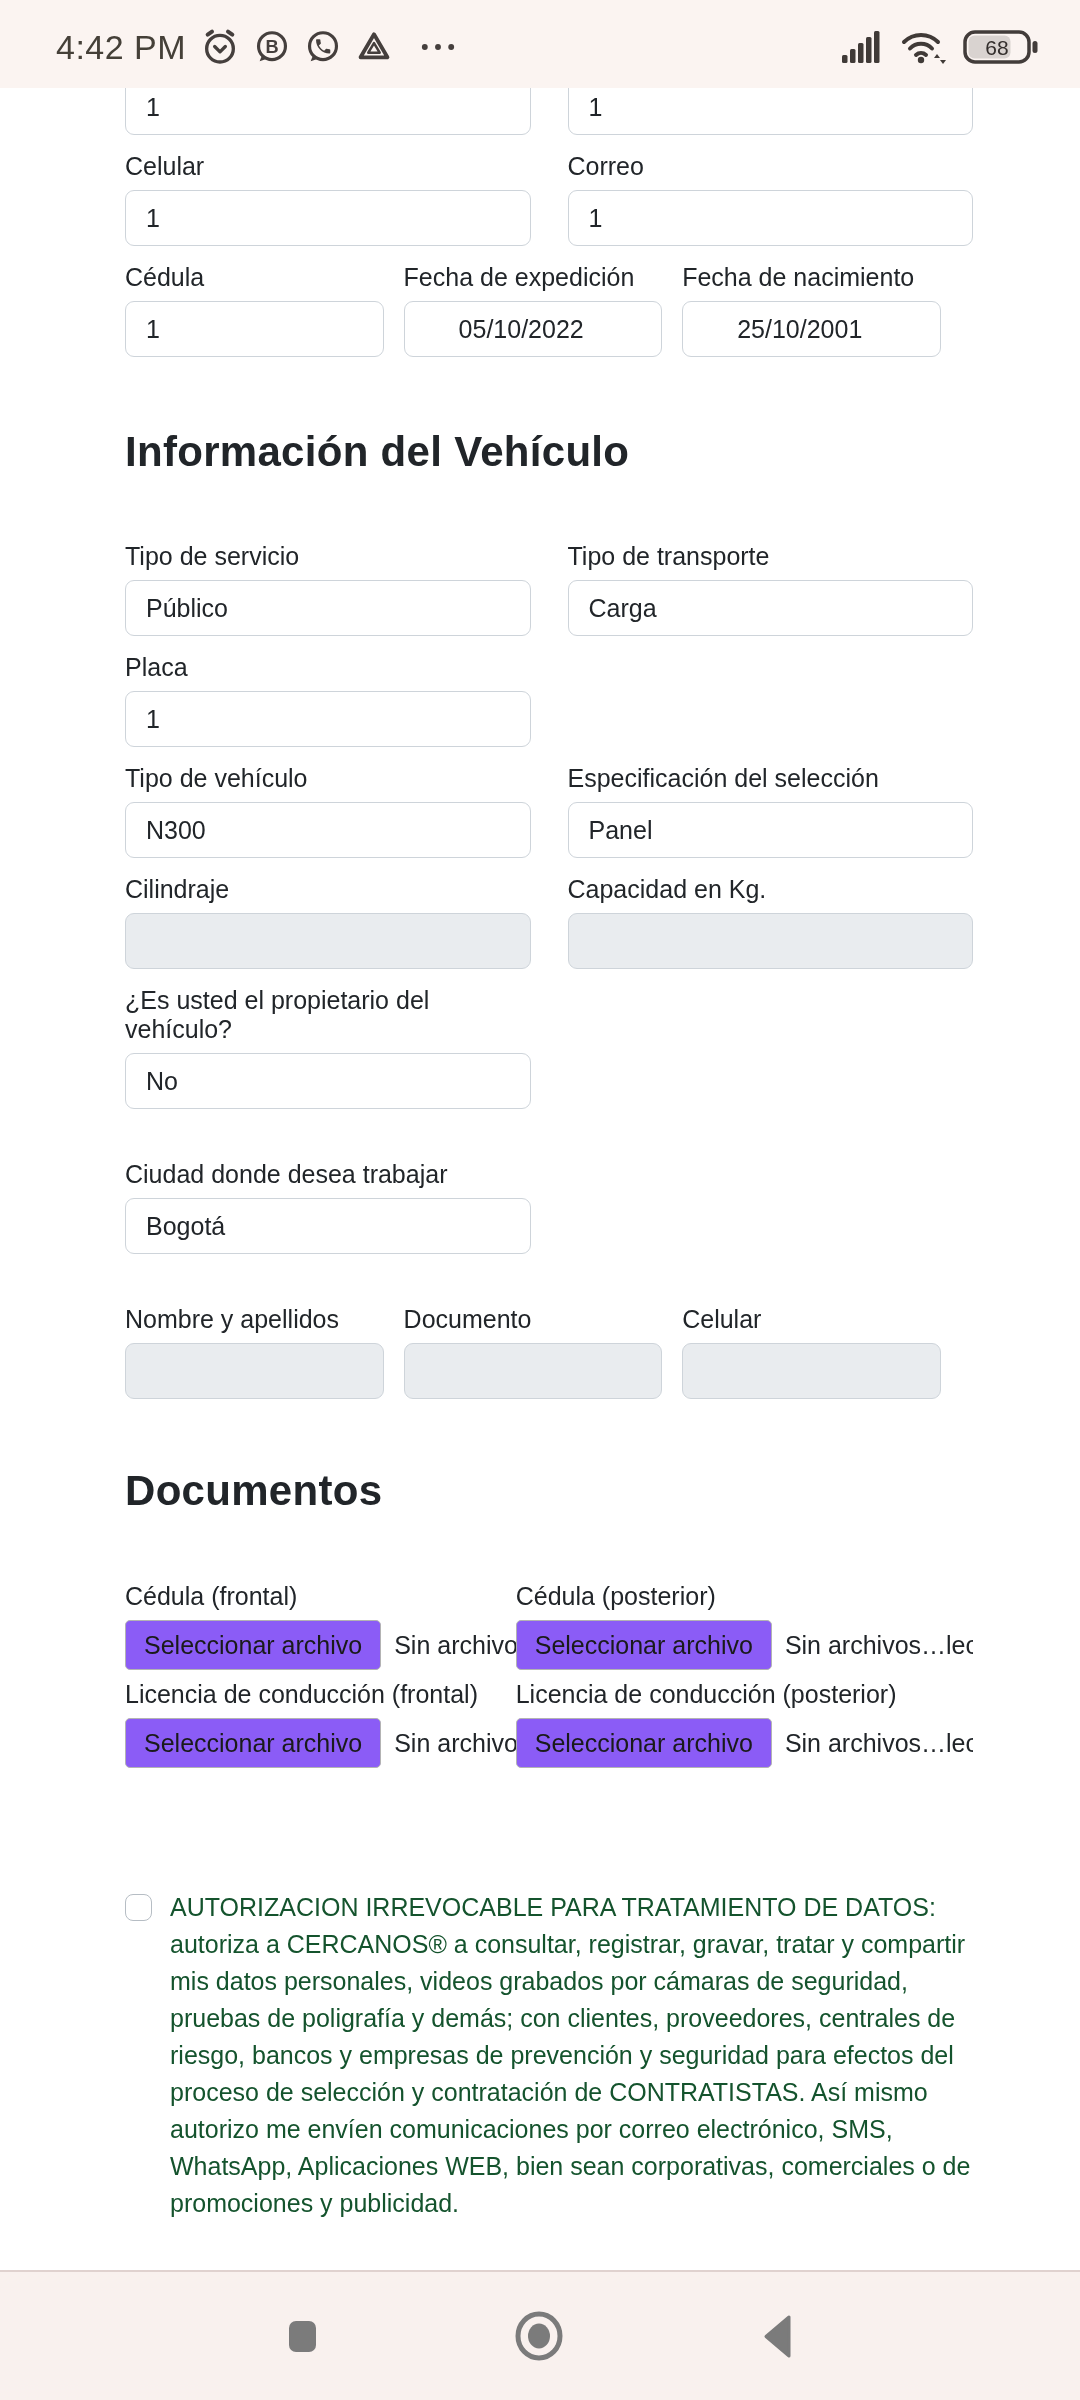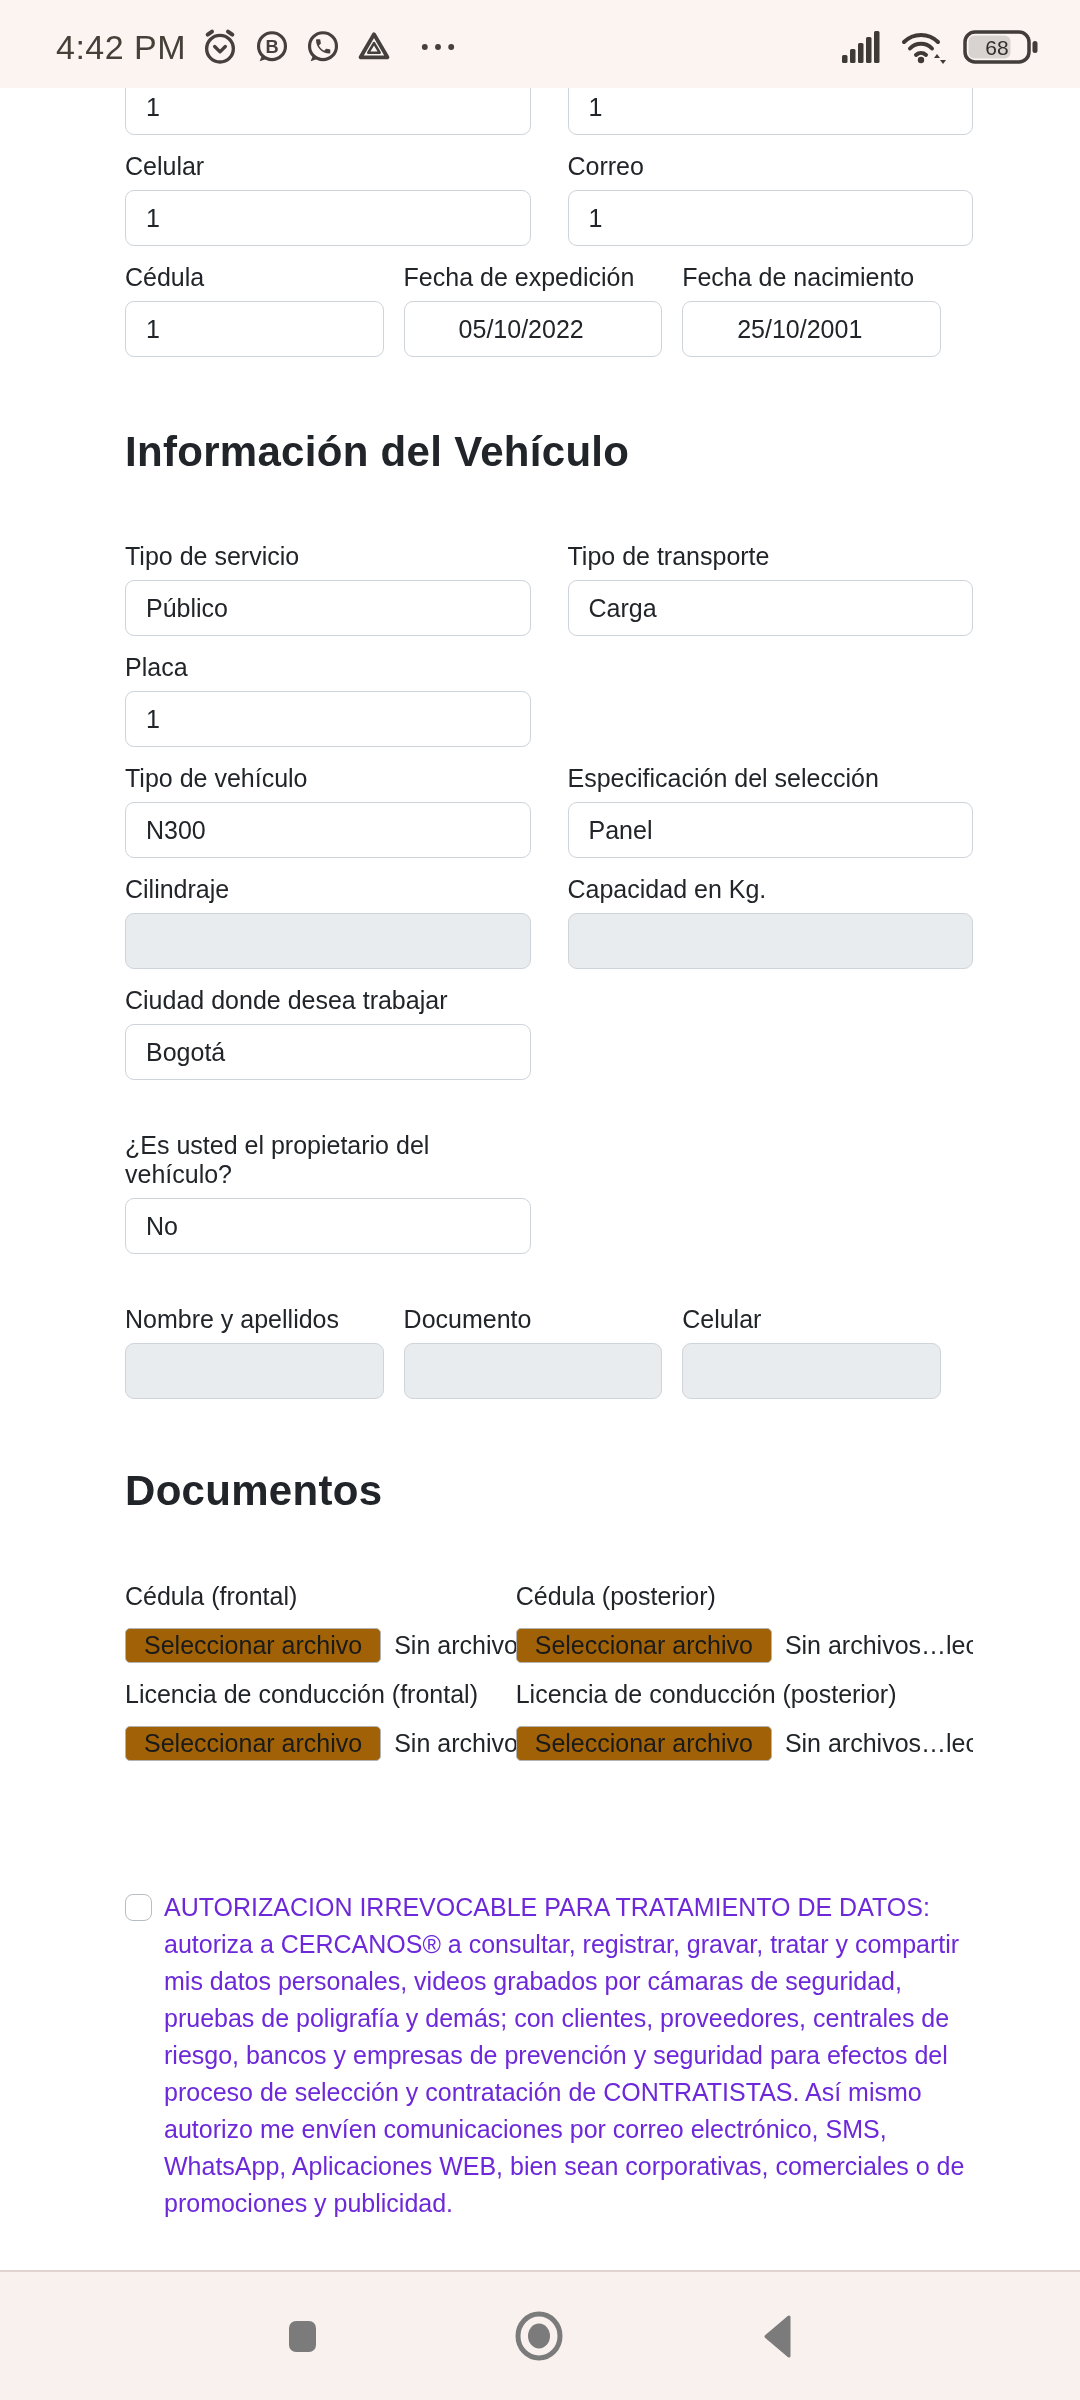--- a/index.html
+++ b/index.html
@@ -35,30 +35,30 @@
 
   .section-title { font-size:42px; line-height:50px; font-weight:600; color:#212529;
                    margin:70px 0 65px 0; letter-spacing:.3px; }
   .section-title.docs { margin:67px 0 66px 0; }
 
   
   .file-row { display:flex; margin-bottom:10px; }
   .file-col1 { width:440px; overflow:hidden; }
   .file-col2 { width:515px; overflow:hidden; }
   .file-control { display:flex; align-items:center; height:50px; white-space:nowrap; overflow:hidden; }
-  .file-button { flex:0 0 auto; height:35px; padding:0 18px; font-size:25px; color:#1a1a1a;
-                 background:#a16207; border:1.5px solid #b3b3b3; border-radius:5px;
+  .file-button { flex:0 0 auto; height:50px; padding:0 18px; font-size:25px; color:#1a1a1a;
+                 background:#8b5cf6; border:1.5px solid #b3b3b3; border-radius:5px;
                  margin-right:13px; font-family:"Liberation Sans", sans-serif; }
   .file-text { font-size:25px; color:#212529; white-space:nowrap; }
 
   
   .consent { display:flex; margin-top:121px; }
   .checkbox { flex:0 0 27px; width:27px; height:27px; border:1.5px solid #b6bdc4;
               border-radius:8px; background:#fff; margin-top:5px; }
-  .consent-text { margin-left:12px; width:812px; font-size:25px; line-height:37px; color:#6d28d9; }
+  .consent-text { margin-left:18px; width:812px; font-size:25px; line-height:37px; color:#14532d; }
 
   
   .android-nav { position:absolute; top:2270px; left:0; width:1080px; height:130px;
                  background:#f9f1ee; border-top:2px solid #e0d2cf; z-index:30;
                  display:flex; align-items:center; justify-content:center; gap:198px; }
   .nav-recents { width:27px; height:31px; background:#7b7b7b; border-radius:7px; }
 </style>
 </head>
 <body>
 
@@ -194,30 +194,30 @@
         <input class="text-input" type="text" disabled="" value="" style="">
       </div>
       <div class="col">
         <label class="field-label">Capacidad en Kg.</label>
         <input class="text-input" type="text" disabled="" value="" style="">
       </div>
     </div>
 
     <div class="row-2col" style="margin-bottom:51px;">
       <div class="col">
+        <label class="field-label">¿Es usted el propietario del vehículo?</label>
+        <input class="text-input" type="text" readonly="" value="No" style="">
+      </div>
+      <div class="col"></div>
+    </div>
+
+    <div class="row-2col" style="margin-bottom:51px;">
+      <div class="col">
         <label class="field-label">Ciudad donde desea trabajar</label>
         <input class="text-input" type="text" readonly="" value="Bogotá" style="">
-      </div>
-      <div class="col"></div>
-    </div>
-
-    <div class="row-2col" style="margin-bottom:51px;">
-      <div class="col">
-        <label class="field-label">¿Es usted el propietario del vehículo?</label>
-        <input class="text-input" type="text" readonly="" value="No" style="">
       </div>
       <div class="col"></div>
     </div>
 
     <div class="row-3col">
       <div class="col3">
         <label class="field-label">Nombre y apellidos</label>
         <input class="text-input" type="text" disabled="" value="" style="">
       </div>
       <div class="col3">

